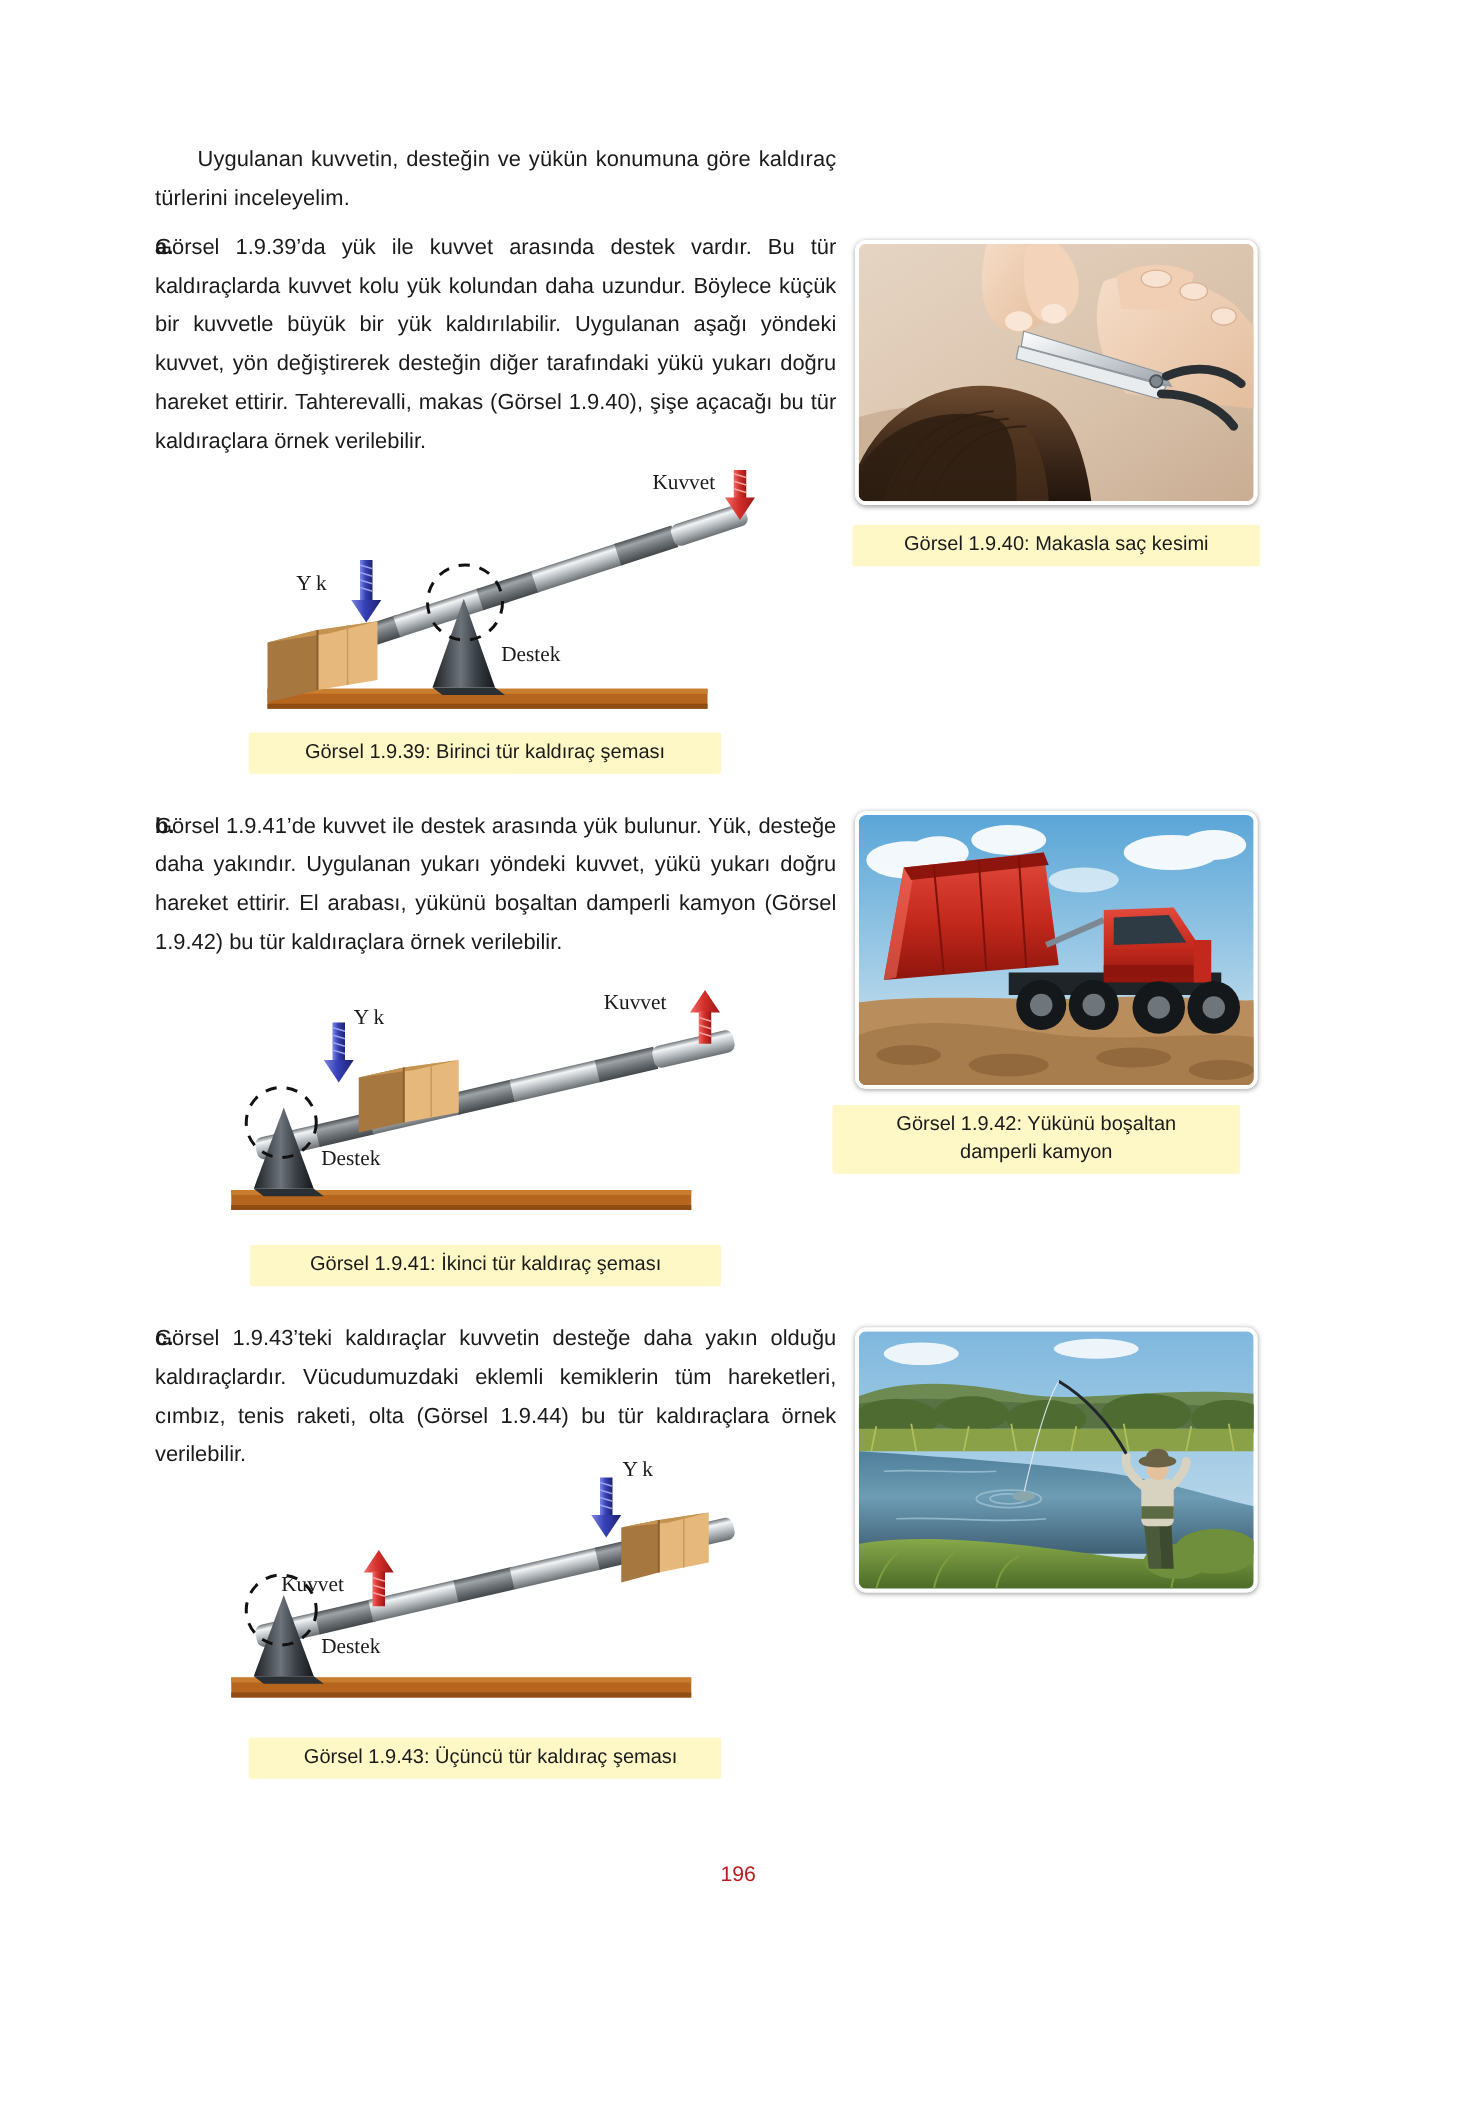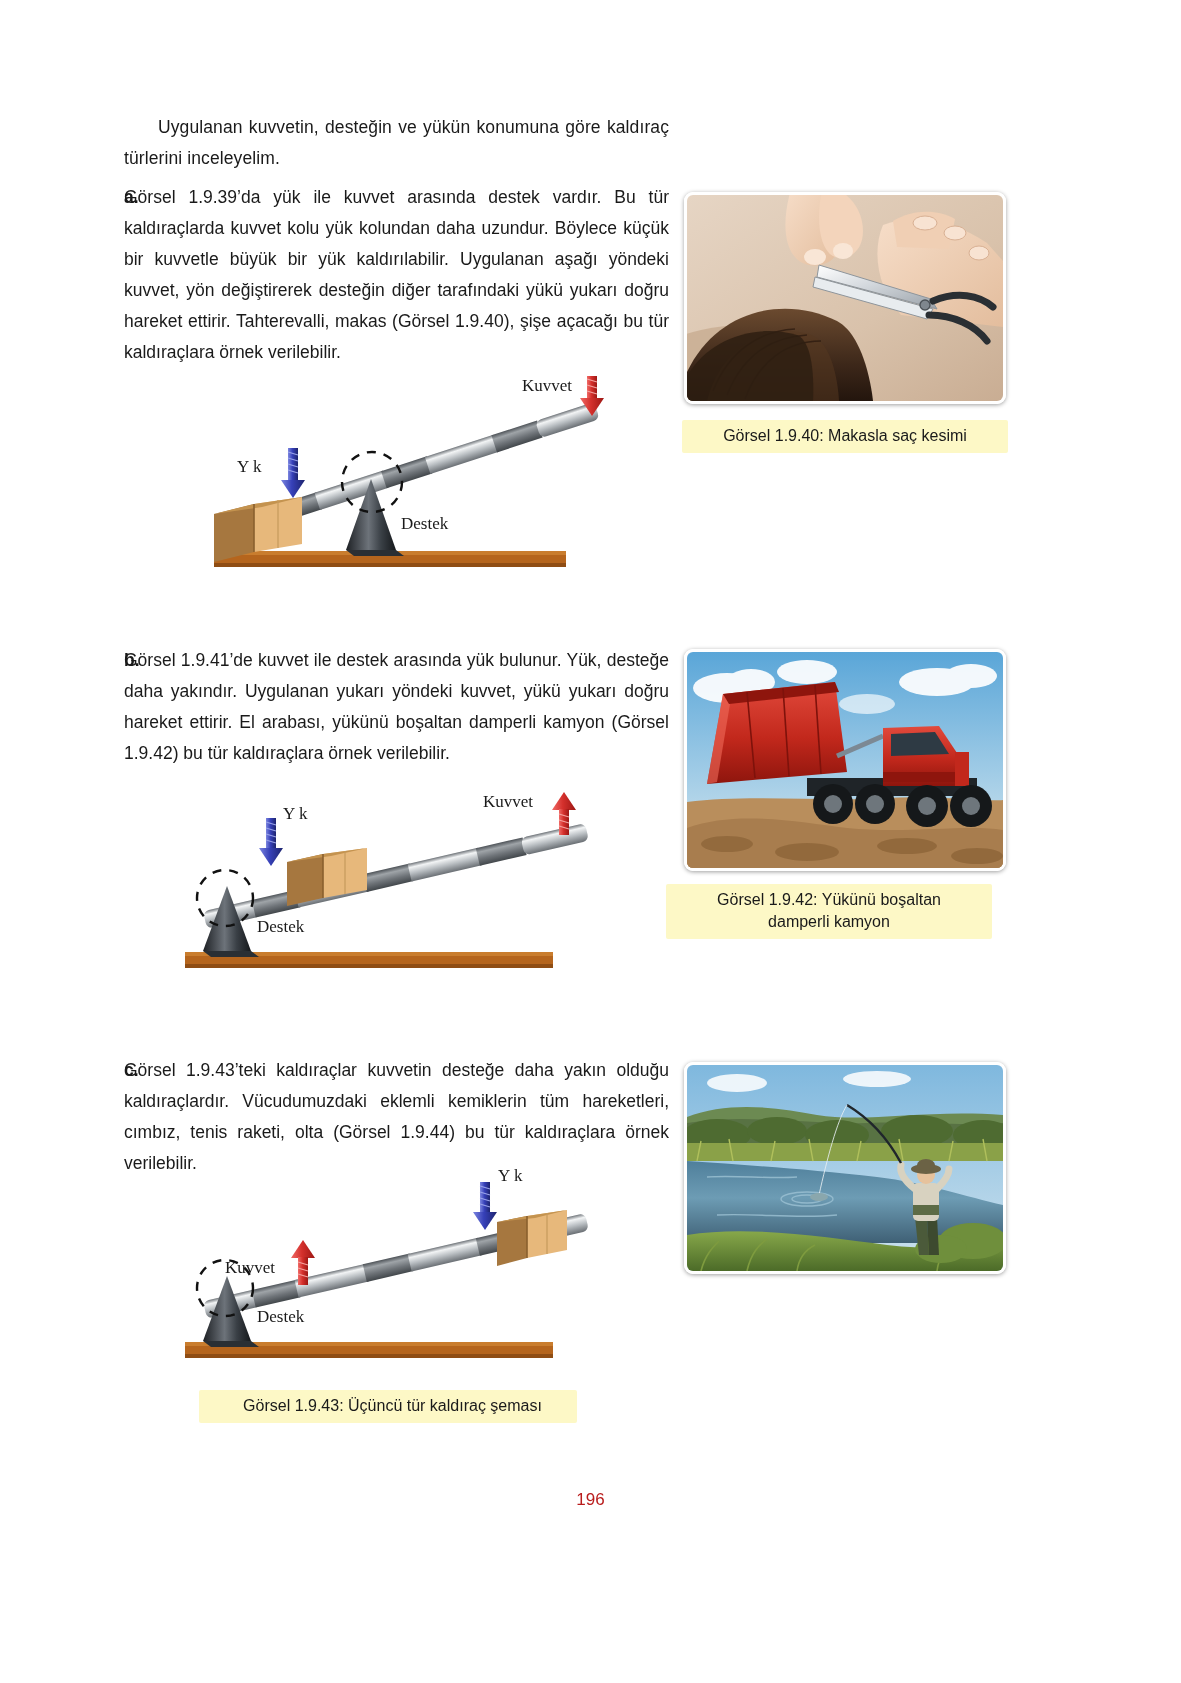--- a/index.html
+++ b/index.html
@@ -158,20 +158,21 @@
         </g>
         <polygon points="-12,22 12,22 0,40" fill="url(#redArr1)"></polygon>
       </g>
     </svg>
 
     <div class="lbl" style="position:absolute;left:41px;top:91px;font-size:17px;">Y k</div>
     <div class="lbl" style="position:absolute;left:326px;top:10px;font-size:17px;">Kuvvet</div>
     <div class="lbl" style="position:absolute;left:205px;top:148px;font-size:17px;">Destek</div>
   </div>
 
+  <div class="caption" style="left:199px;top:586px;width:378px;">Görsel 1.9.39: Birinci tür kaldıraç şeması</div>
 
   <div class="photo" style="left:684px;top:192px;width:322px;height:212px;">
     <div class="inner">
       <svg width="316" height="206" viewBox="0 0 316 206" preserveAspectRatio="none" xmlns="http://www.w3.org/2000/svg">
         <defs>
           <linearGradient id="skinG" x1="0" y1="0" x2="1" y2="1">
             <stop offset="0%" stop-color="#f6ddc8"></stop>
               <stop offset="100%" stop-color="#e3bd9d"></stop>
           </linearGradient>
           <linearGradient id="bgG" x1="0" y1="0" x2="1" y2="1">
@@ -318,20 +319,21 @@
           <line x1="-5" y1="34" x2="5" y2="37"></line>
         </g>
       </g>
     </svg>
 
     <div class="lbl" style="position:absolute;left:108px;top:14px;font-size:17px;">Y  k</div>
     <div class="lbl" style="position:absolute;left:308px;top:2px;font-size:17px;">Kuvvet</div>
     <div class="lbl" style="position:absolute;left:82px;top:127px;font-size:17px;">Destek</div>
   </div>
 
+  <div class="caption" style="left:200px;top:996px;width:377px;">Görsel 1.9.41: İkinci tür kaldıraç şeması</div>
 
   <div class="photo" style="left:684px;top:649px;width:322px;height:222px;">
     <div class="inner">
       <svg width="316" height="216" viewBox="0 0 316 216" preserveAspectRatio="none" xmlns="http://www.w3.org/2000/svg">
         <defs>
           <linearGradient id="skyG" x1="0" y1="0" x2="0" y2="1">
             <stop offset="0%" stop-color="#5aa6d8"></stop>
               <stop offset="55%" stop-color="#9fcbe6"></stop>
               <stop offset="100%" stop-color="#dbe9ef"></stop>
           </linearGradient>

